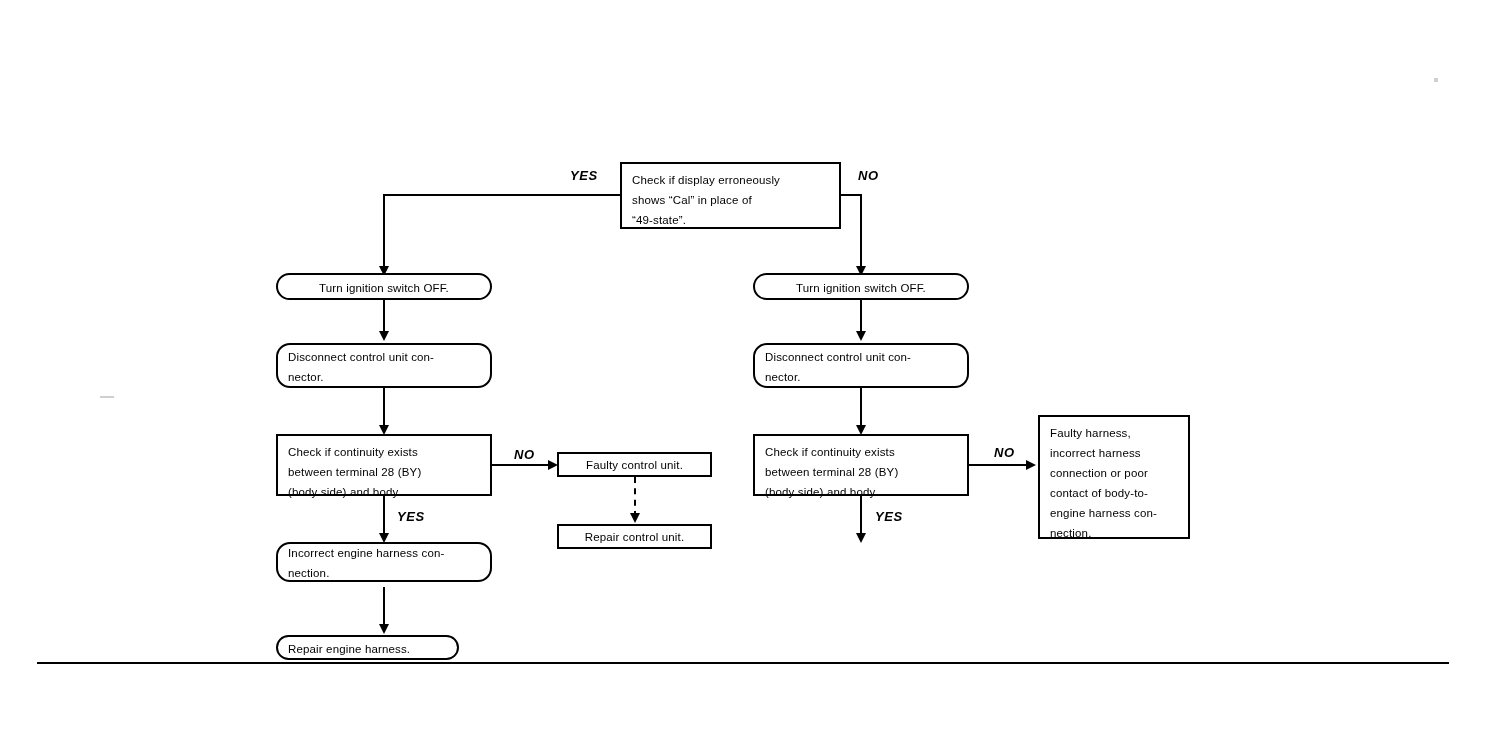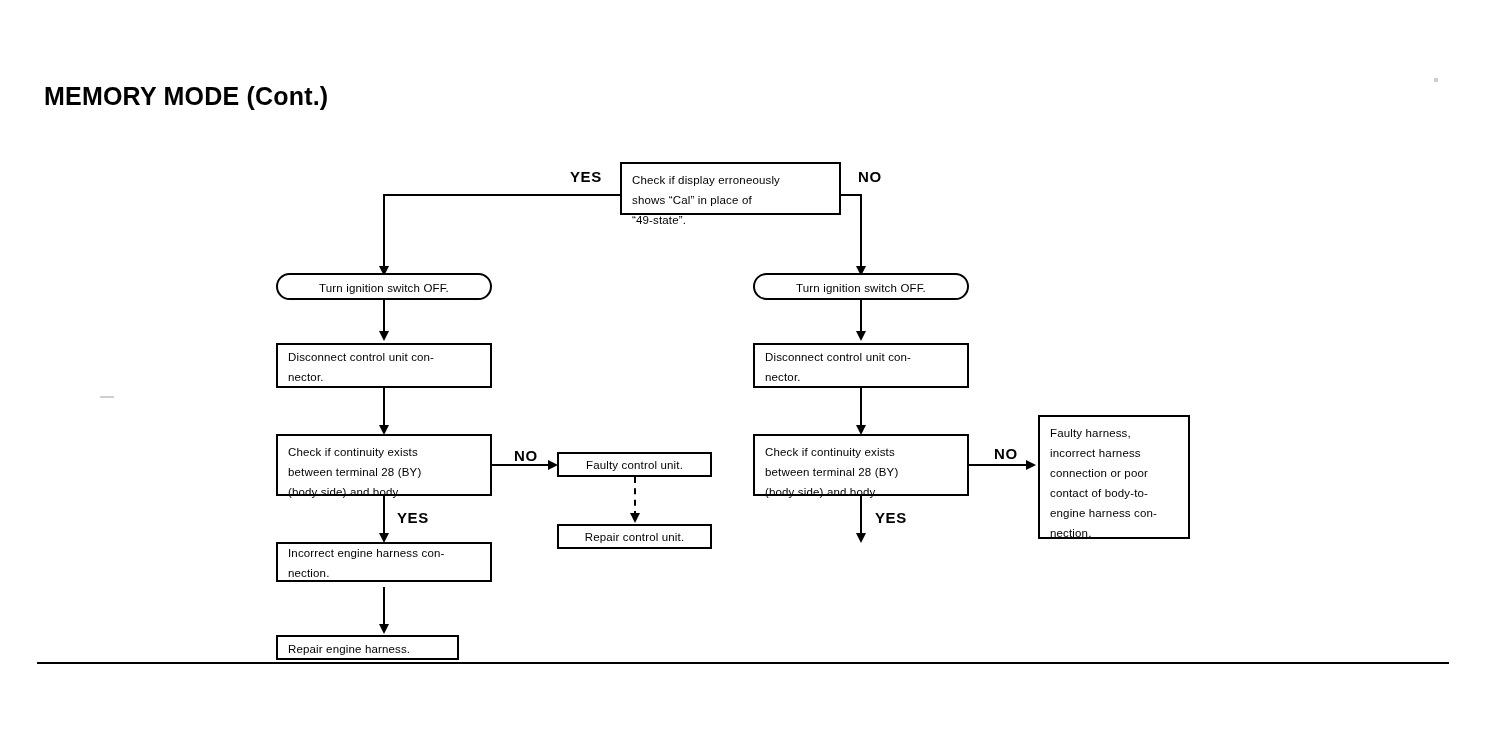--- a/index.html
+++ b/index.html
@@ -61,20 +61,21 @@
   .node.terminal {
     border-radius: 22px;
     text-align: center;
     padding: 0;
     line-height: 26px;
     font-size: 11.5px;
   }
   .node.center-v {
     display: flex;
     align-items: center;
+    border-radius: 14px;
   }
   .node.center-all {
     display: flex;
     align-items: center;
     justify-content: center;
     padding: 0 10px;
   }
 
   
   .vline {
@@ -105,44 +106,44 @@
     position: absolute;
     width: 0; height: 0;
     border-top: 5px solid transparent;
     border-bottom: 5px solid transparent;
     border-left: 10px solid #000000;
   }
 
   
   .edge-label {
     position: absolute;
-    font-size: 15px;
+    font-size: 13px;
     font-weight: bold;
     letter-spacing: 0.6px;
     font-family: "Liberation Sans", sans-serif;
     white-space: nowrap;
+    font-style: italic;
   }
 
   
   .speck {
     position: absolute;
     background: #cfcfcf;
   }
 </style>
 </head>
 <body>
 
 <div id="page">
 
-  <div class="page-title">MEMORY MODE (Cont.)</div>
 
   <div class="speck" style="left:100px; top:396px; width:14px; height:2px;"></div>
   <div class="speck" style="left:1434px; top:78px; width:4px; height:4px;"></div>
 
-  <div class="node" style="left:620px; top:162px; width:221px; height:53px;">Check if display erroneously
+  <div class="node" style="left:620px; top:162px; width:221px; height:67px;">Check if display erroneously
 shows “Cal” in place of
 “49-state”.</div>
 
   <div class="edge-label" style="left:570px; top:168px;">YES</div>
   <div class="hline" style="left:383px; top:194px; width:238px;"></div>
   <div class="vline" style="left:383px; top:194px; height:76px;"></div>
   <div class="arrow-down" style="left:379px; top:266px;"></div>
 
   <div class="edge-label" style="left:858px; top:168px;">NO</div>
   <div class="hline" style="left:840px; top:194px; width:22px;"></div>

